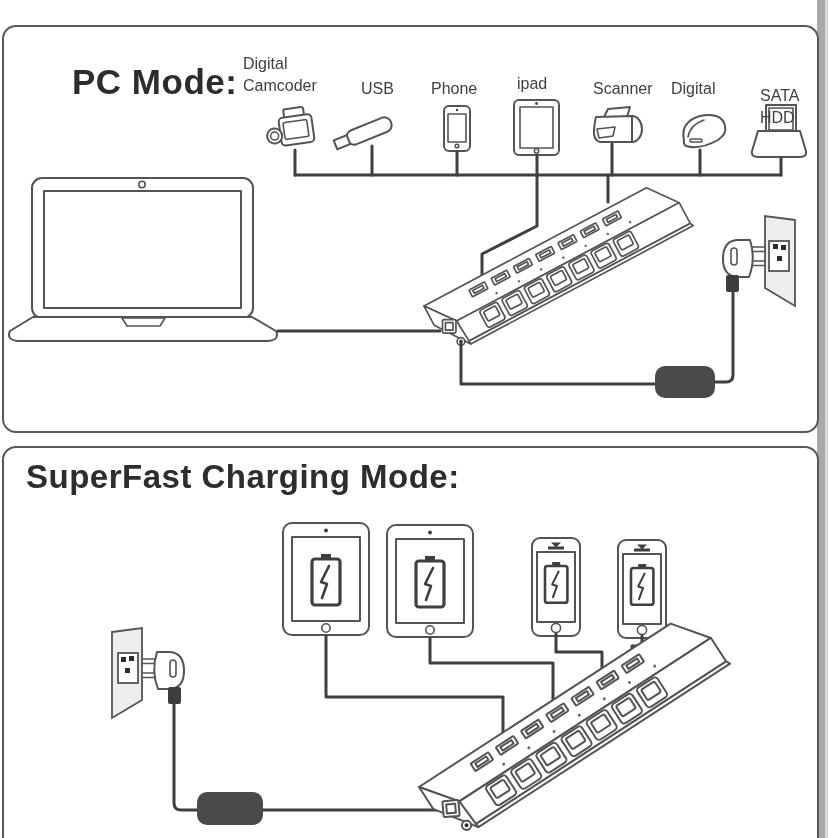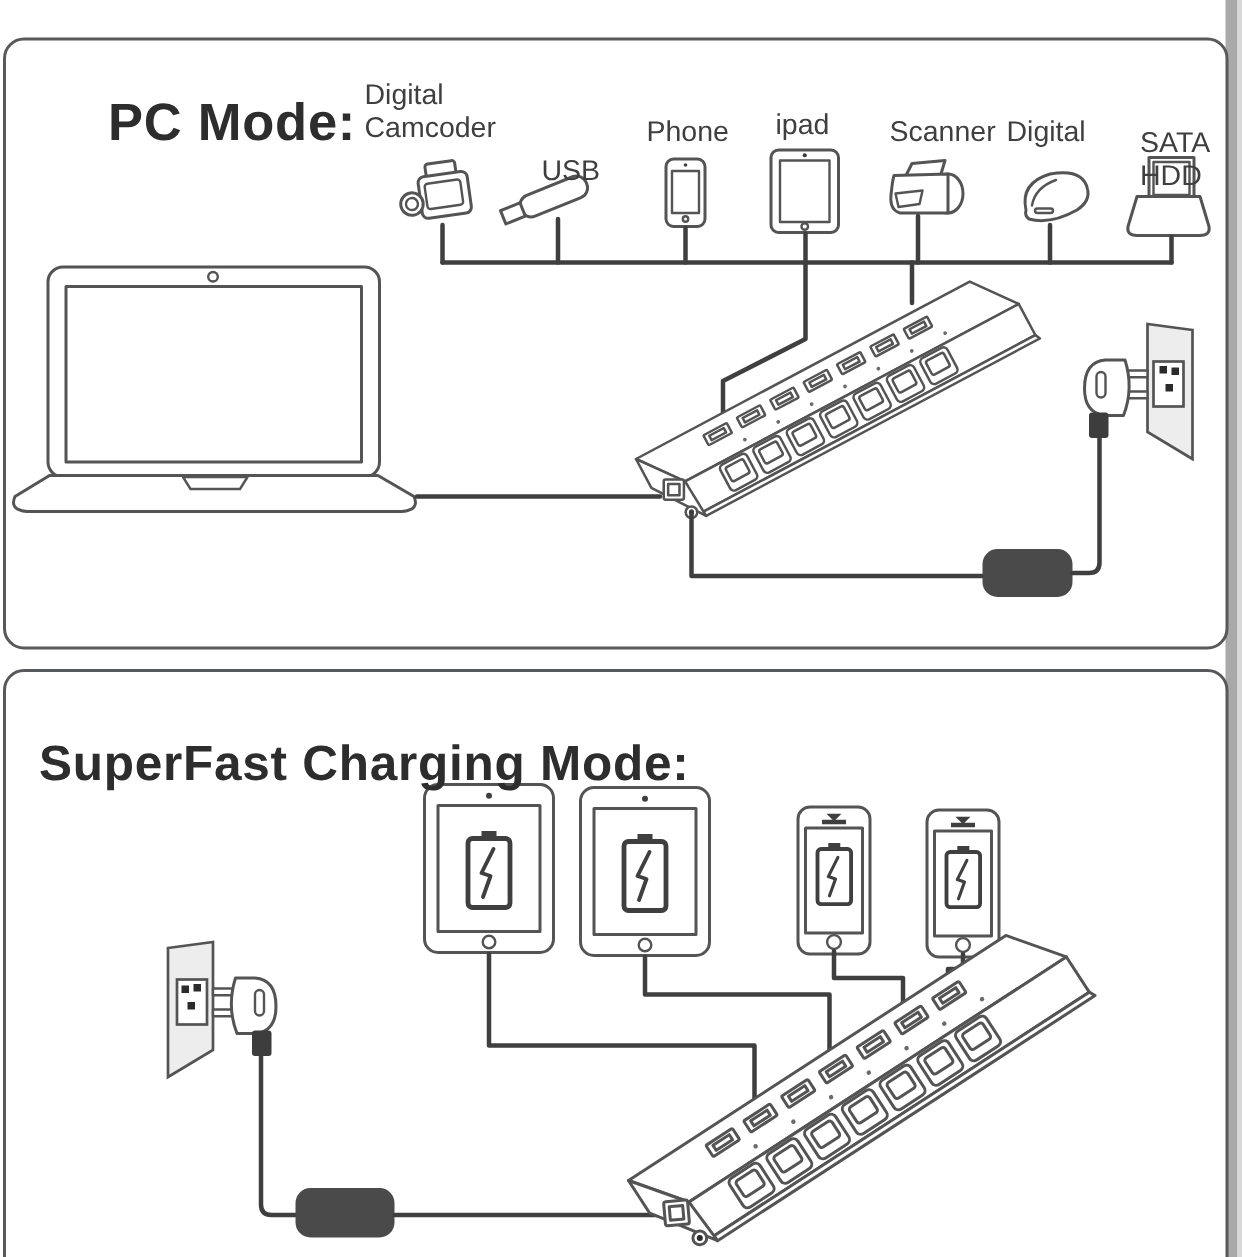--- a/index.html
+++ b/index.html
@@ -7,43 +7,43 @@
        font-family:"Liberation Sans", sans-serif;}
   .panel{position:absolute;left:2px;width:813px;border:2px solid #58595b;border-radius:14px;
          background:#ffffff;z-index:1;}
   #panel-pc{top:25px;height:404px;}
   #panel-charge{top:446px;height:440px;}
   #edge-strip{position:absolute;left:817px;top:0;width:8px;height:838px;background:#a9a9a9;z-index:0;}
   #edge-strip2{position:absolute;left:825px;top:0;width:3px;height:838px;background:#d8d8d8;z-index:0;}
   svg.art{position:absolute;left:0;top:0;z-index:5;}
   .title{position:absolute;z-index:10;color:#2d2d2d;font-weight:700;letter-spacing:0.5px;}
   #title-pc{left:32px;top:62px;font-size:35px;margin-left:40px;}
-  #title-charge{left:26px;top:458px;font-size:33px;margin-top:32px;}
-  .dev-label{position:absolute;z-index:10;color:#3f3f3f;font-size:19px;line-height:22px;
+  #title-charge{left:26px;top:458px;font-size:33px;}
+  .dev-label{position:absolute;z-index:10;color:#3f3f3f;font-size:16px;line-height:22px;
              white-space:pre-line;}
   .ln{stroke:#545454;fill:#ffffff;stroke-width:2;stroke-linejoin:round;stroke-linecap:round;}
   .nf{fill:none;}
   .cable{stroke:#3f3f3f;stroke-width:3;fill:none;stroke-linejoin:round;stroke-linecap:round;}
   .thin{stroke-width:1.6;}
   .dark{fill:#2b2b2b;stroke:none;}
 </style>
 </head>
 <body>
 
 <div id="edge-strip"></div>
 <div id="edge-strip2"></div>
 <div id="panel-pc" class="panel"></div>
 <div id="panel-charge" class="panel"></div>
 
 <div id="title-pc" class="title">PC Mode:</div>
 <div id="title-charge" class="title">SuperFast Charging Mode:</div>
 
 <div class="dev-label" style="left:243px;top:53px;">Digital
 Camcoder</div>
-<div class="dev-label" style="left:361px;top:78px;margin-top:26px;">USB</div>
+<div class="dev-label" style="left:361px;top:78px;">USB</div>
 <div class="dev-label" style="left:431px;top:78px;text-align:right;">Phone</div>
 <div class="dev-label" style="left:517px;top:73px;">ipad</div>
 <div class="dev-label" style="left:593px;top:78px;">Scanner</div>
 <div class="dev-label" style="left:671px;top:78px;">Digital</div>
 <div class="dev-label" style="left:760px;top:53px;margin-top:32px;">SATA
 HDD</div>
 
 <svg class="art" width="828" height="838" viewBox="0 0 828 838">
   <defs>
 

